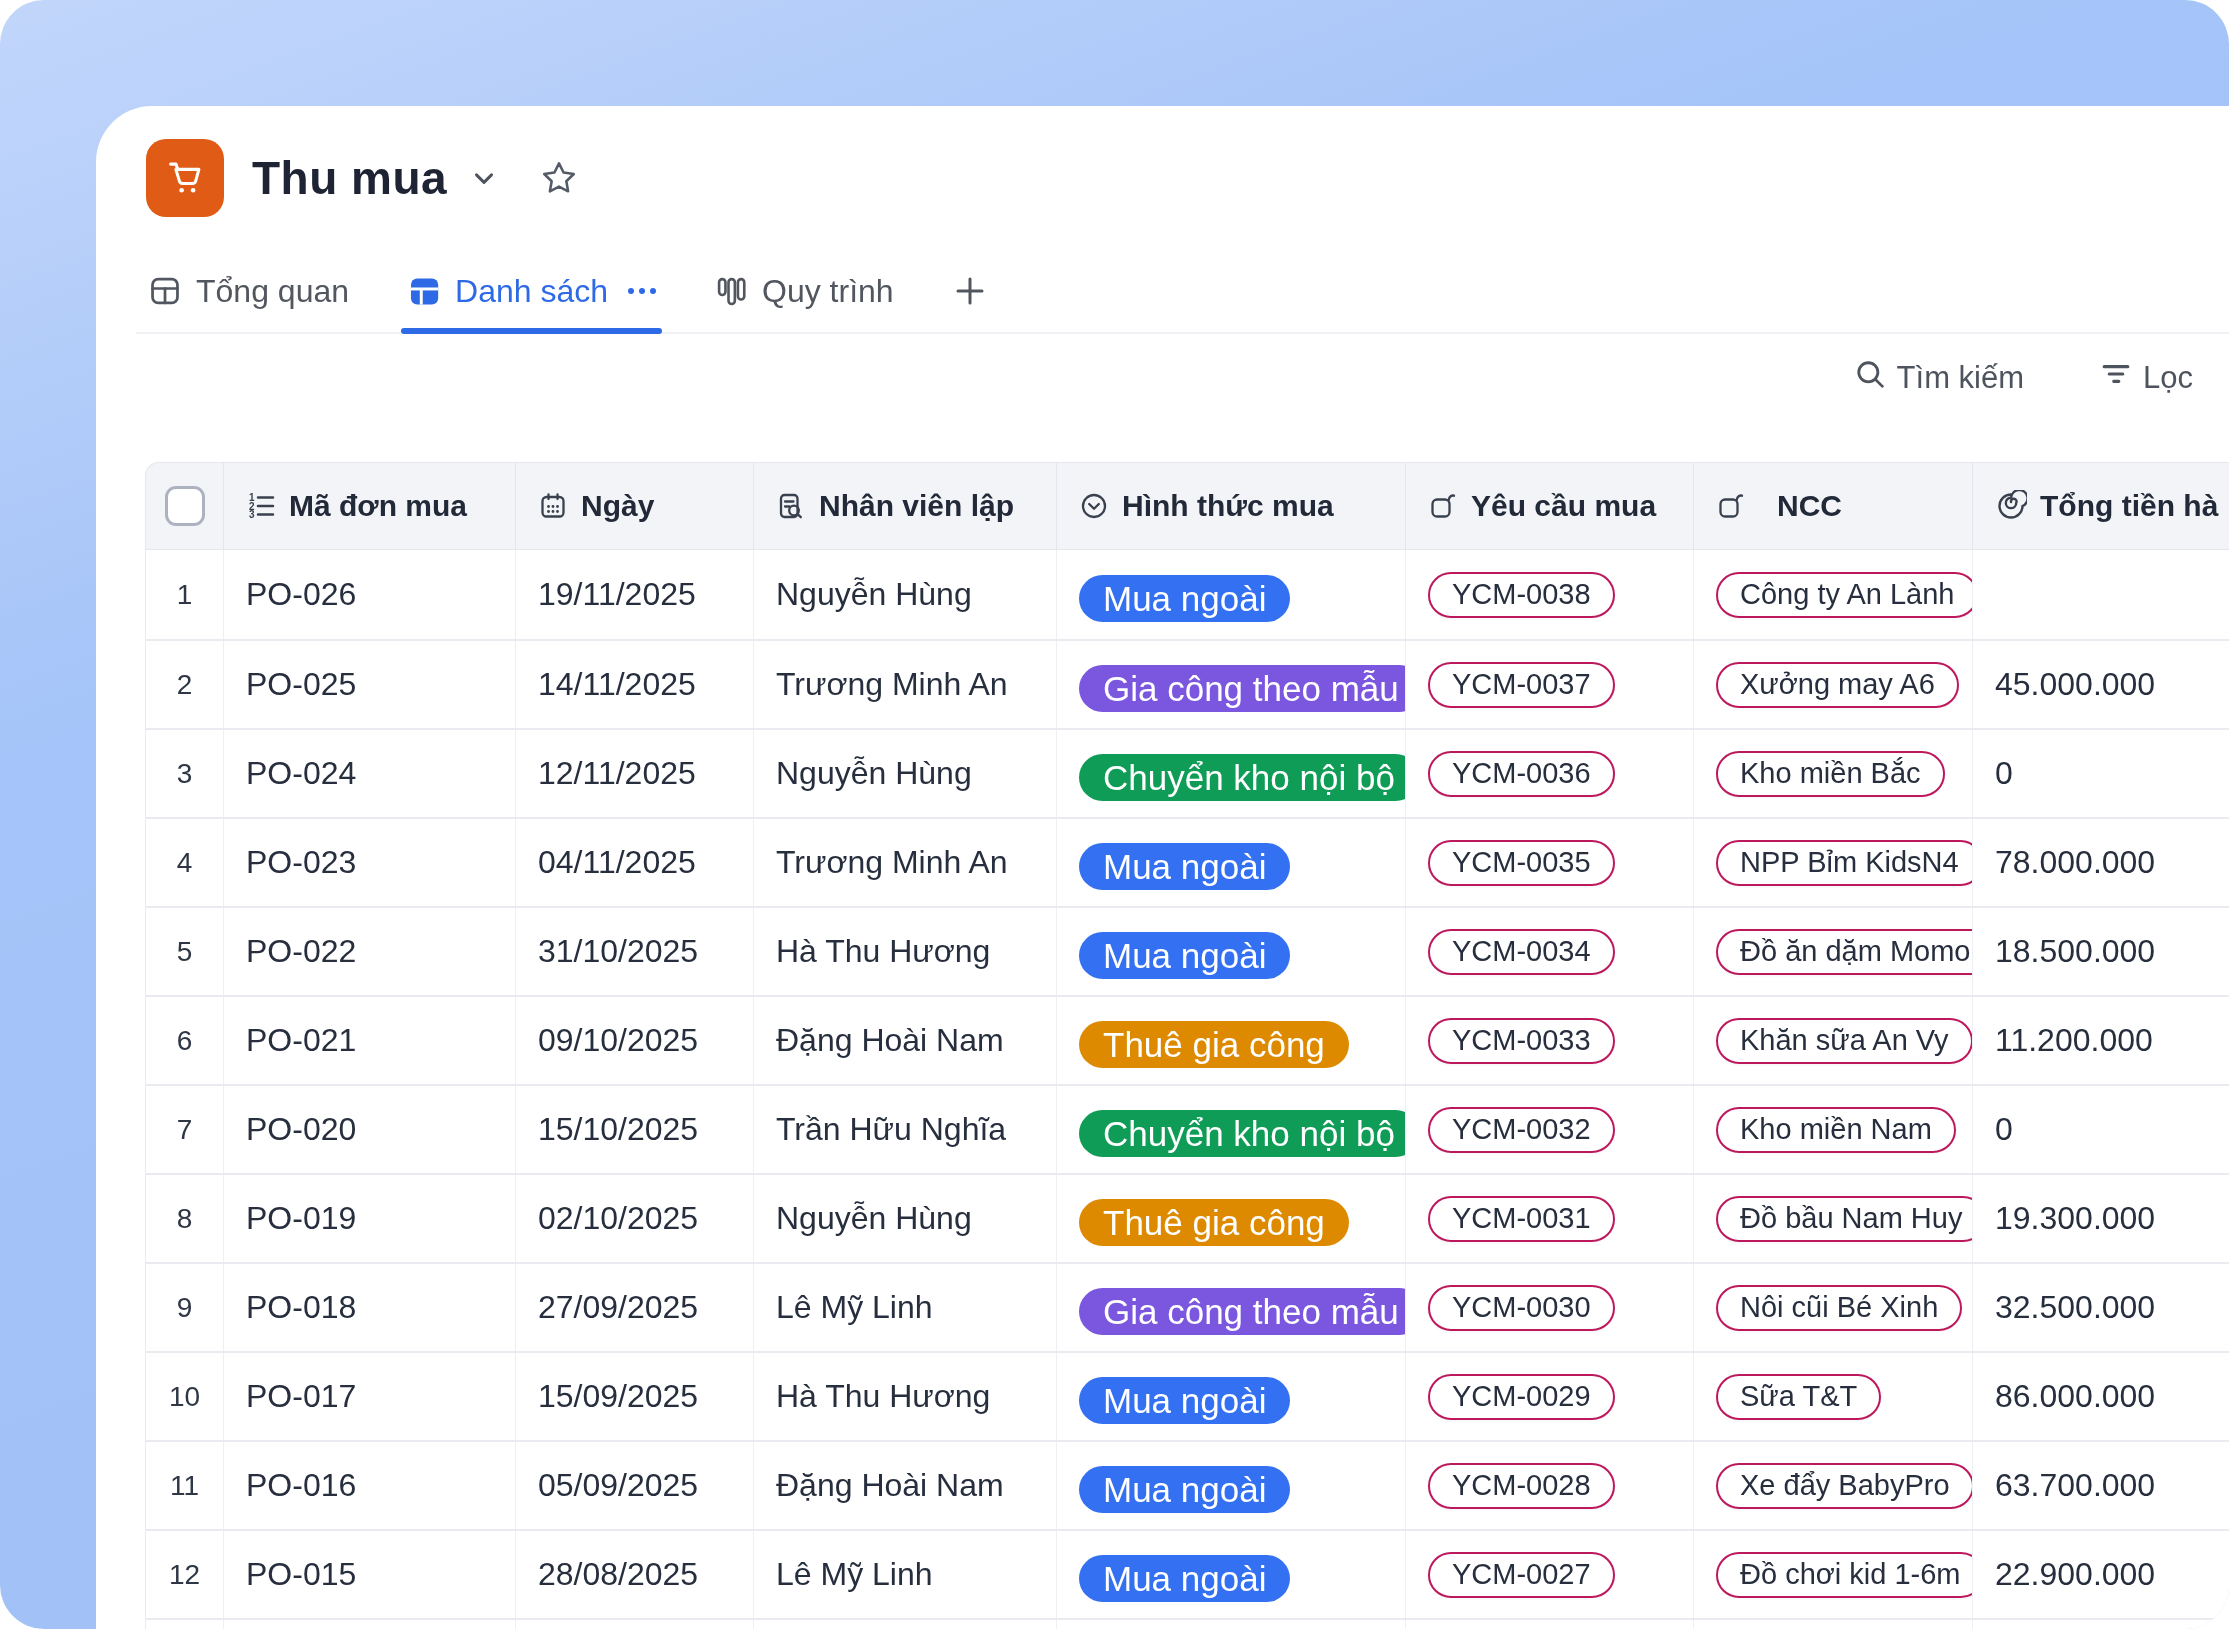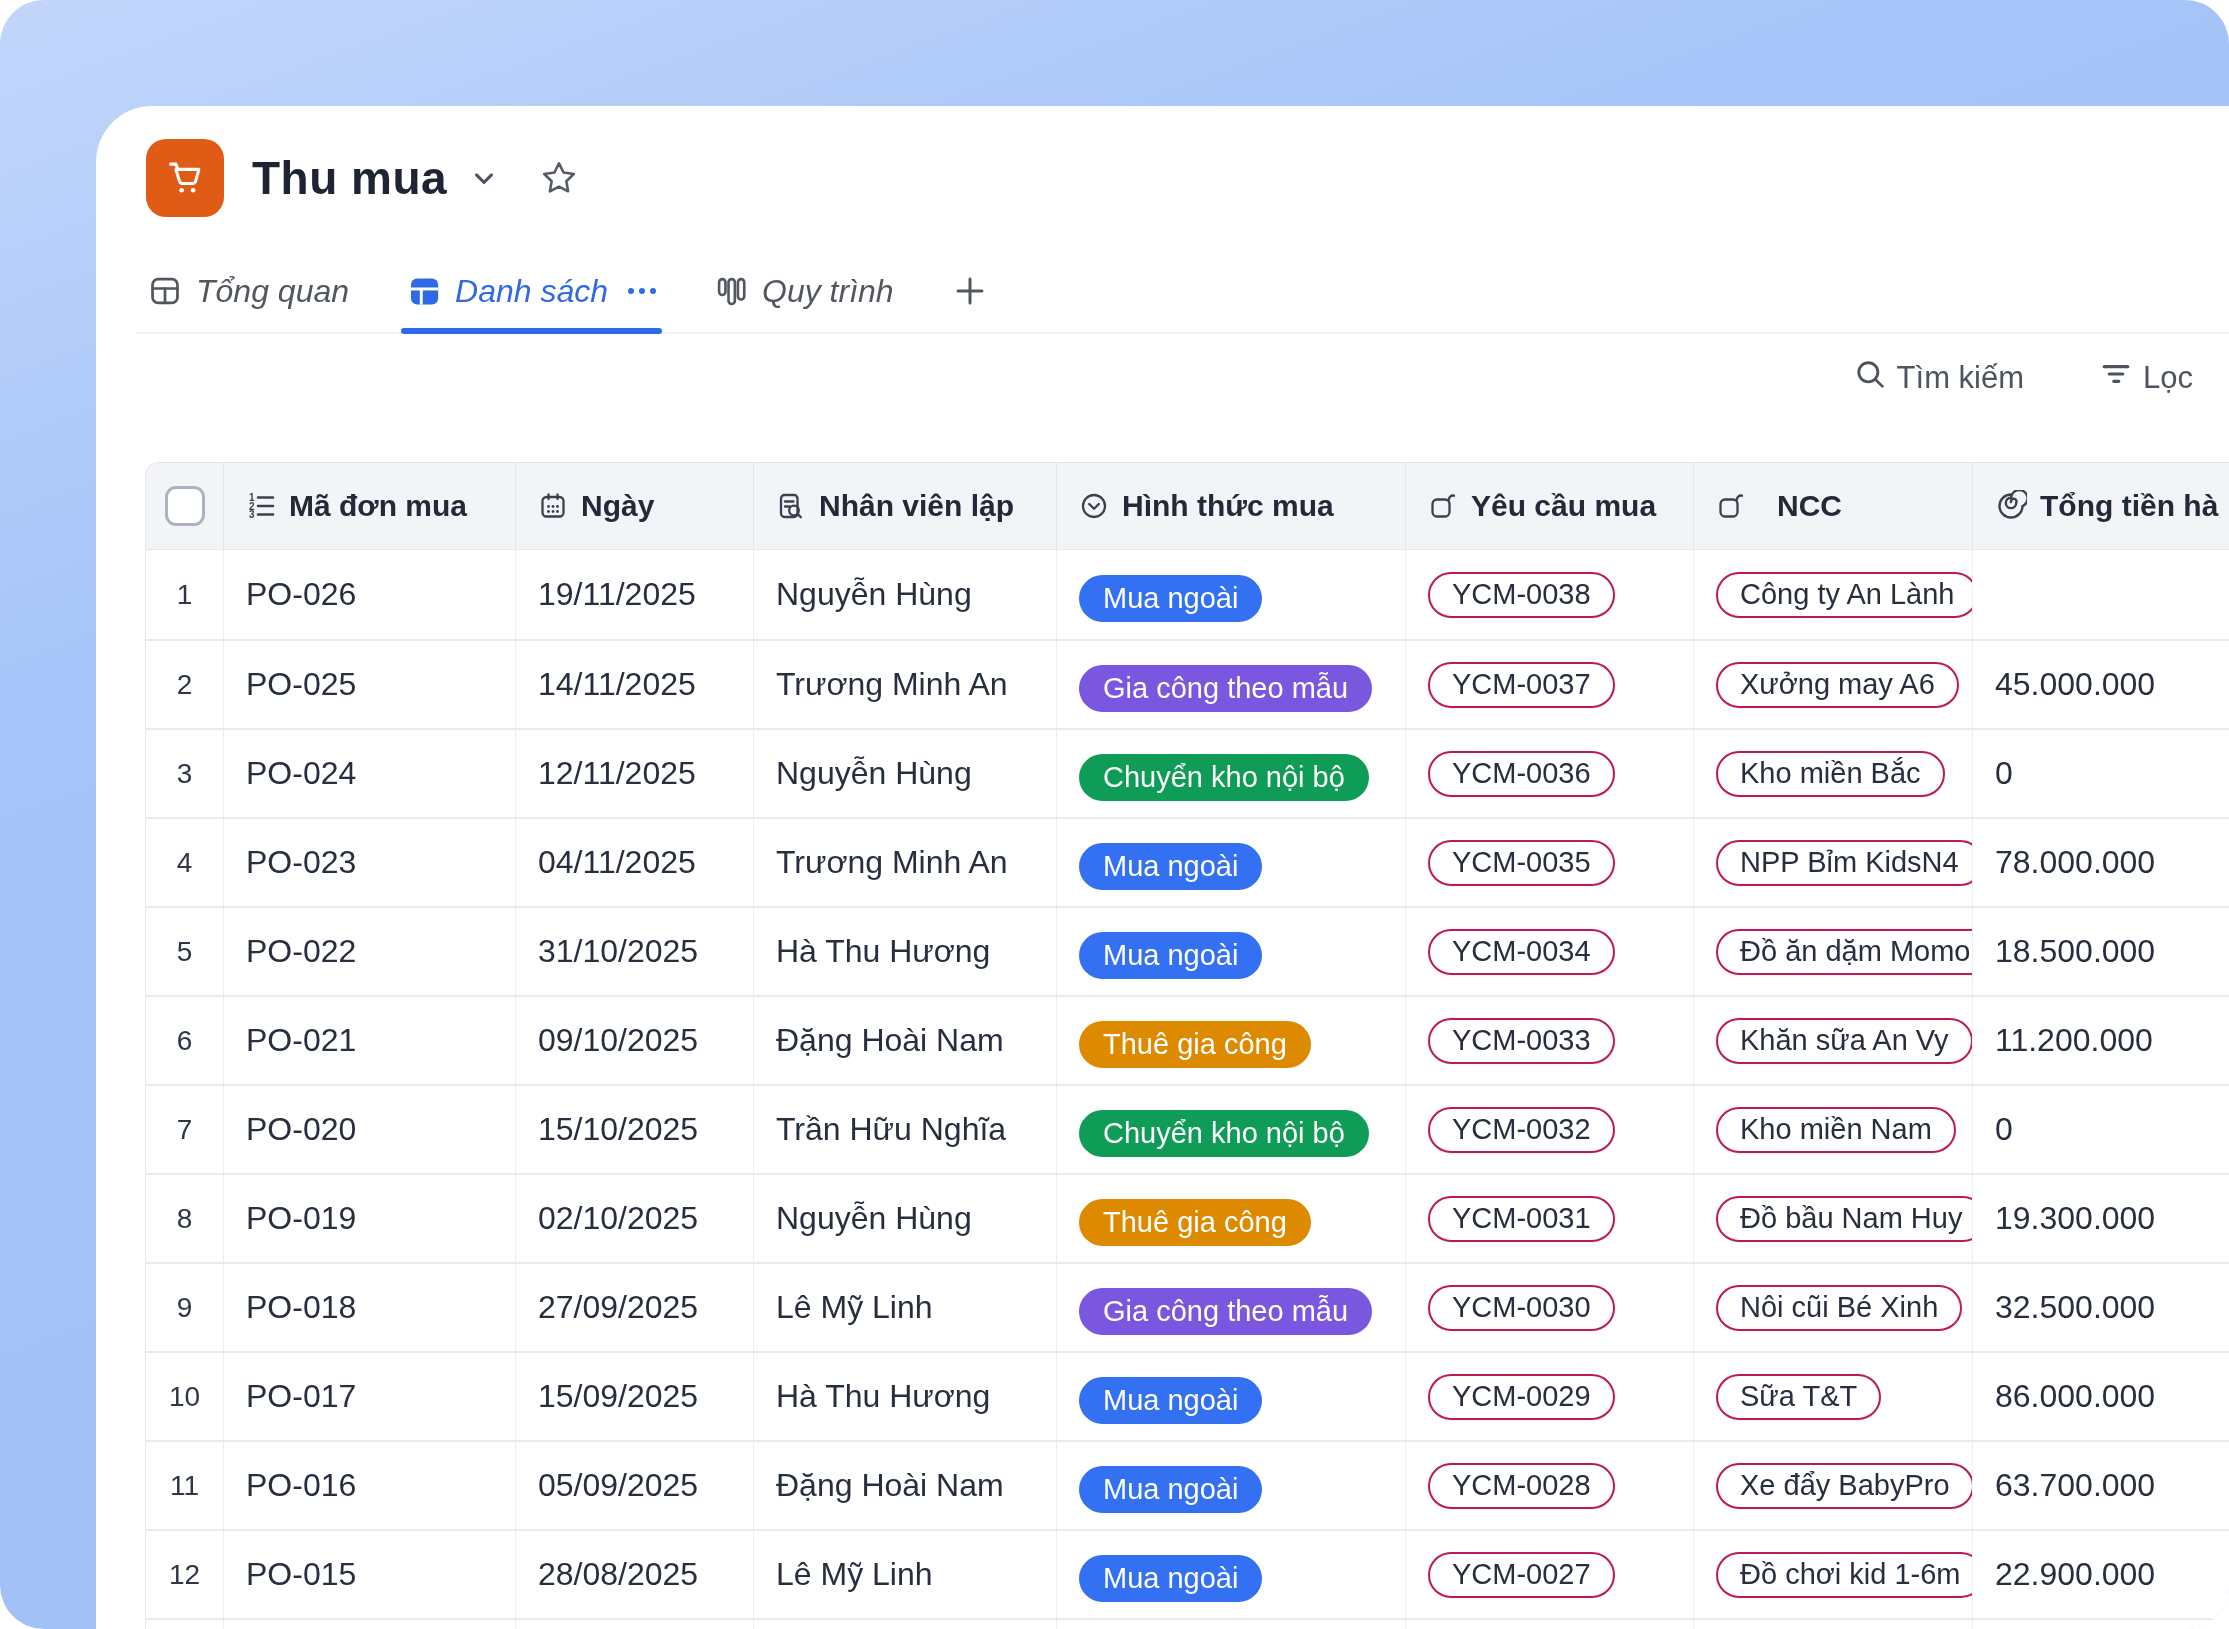--- a/index.html
+++ b/index.html
@@ -15,21 +15,21 @@
   
   .app-header{position:absolute;left:50px;top:32px;height:80px;display:flex;align-items:center;}
   .app-icon{width:78px;height:78px;border-radius:20px;background:var(--orange,#E05B16);
     display:flex;align-items:center;justify-content:center;flex:none;}
   .page-title{margin:0 0 0 28px;font-size:46px;font-weight:700;color:#1E2433;letter-spacing:.5px;}
   .title-chevron{margin-left:22px;display:flex;align-items:center;color:#4E545E;}
   .star-btn{margin-left:40px;display:flex;align-items:center;color:#555B66;}
 
   
   .tabbar{position:absolute;left:52px;right:0;top:142px;height:86px;display:flex;align-items:center;gap:58px;}
-  .tab{position:relative;height:100%;display:flex;align-items:center;gap:14px;font-size:32px;color:#51565F;cursor:pointer;font-style:italic;}
+  .tab{position:relative;height:100%;display:flex;align-items:center;gap:14px;font-size:32px;color:#51565F;cursor:pointer;}
   .tab .tab-icon{display:flex;align-items:center;}
   .tab.active{color:var(--accent,#2E6AE6);font-weight:500;}
   .tab.active::after{content:"";position:absolute;left:-6px;right:-6px;bottom:0;height:6px;border-radius:3px;
     background:var(--accent,#2E6AE6);}
   .more-dots{display:flex;gap:5px;margin-left:6px;align-items:center;}
   .more-dots i{width:6px;height:6px;border-radius:50%;background:var(--accent,#2E6AE6);}
   .tab-add{display:flex;align-items:center;color:#51565F;}
   .tab-line{position:absolute;left:40px;right:0;top:226px;height:2px;background:#EFF1F4;}
 
   
@@ -53,21 +53,21 @@
   .c1{width:292px;flex:none;}
   .c2{width:238px;flex:none;}
   .c3{width:303px;flex:none;}
   .c4{width:349px;flex:none;}
   .c5{width:288px;flex:none;}
   .c6{width:279px;flex:none;gap:31px;}
   .c7{flex:1;border-right:none;}
   .rownum{font-size:28px;color:#2F3746;}
   .checkbox{width:40px;height:40px;border:3px solid #ACB2C0;border-radius:11px;background:#fff;display:block;}
   .badge{display:inline-flex;align-items:center;height:47px;padding:0 24px;border-radius:24px;
-    color:#fff;font-size:29px;white-space:nowrap;margin-top:8px;}
+    color:#fff;font-size:35px;white-space:nowrap;margin-top:8px;}
   .pill{display:inline-flex;align-items:center;height:46px;padding:0 22px;border-radius:24px;
     border:2px solid #be185d;background:#fff;color:#272E3E;font-size:29px;white-space:nowrap;
     box-shadow:0 1px 3px rgba(31,35,41,.05);}
 </style>
 </head>
 <body>
 
 <div class="screen">
   <div class="card">
 

